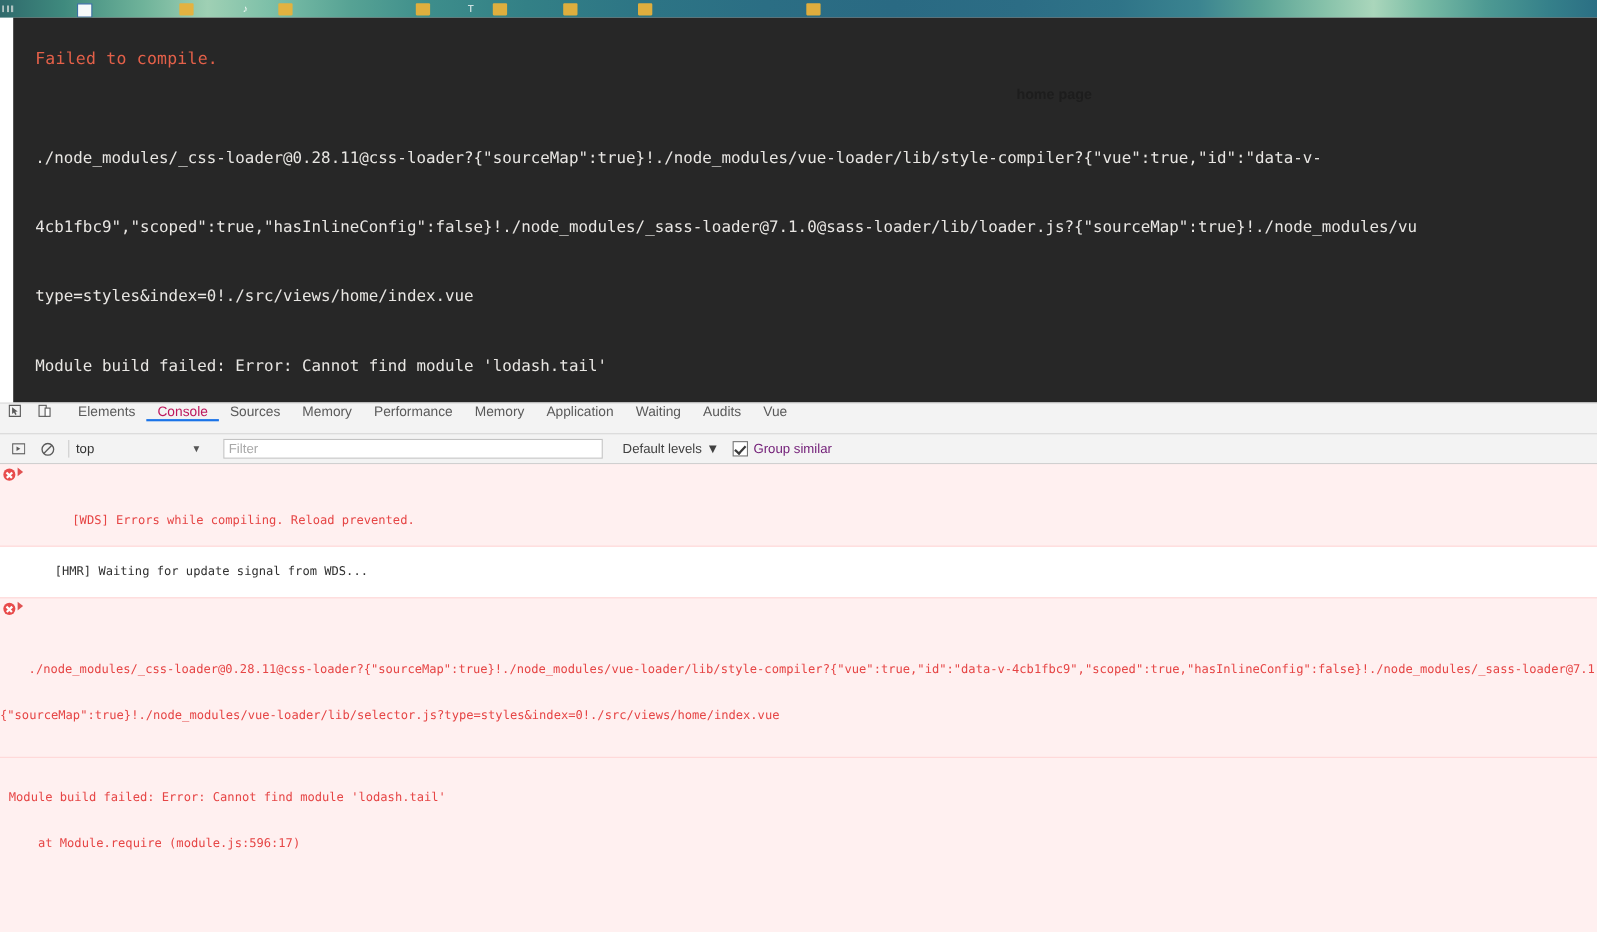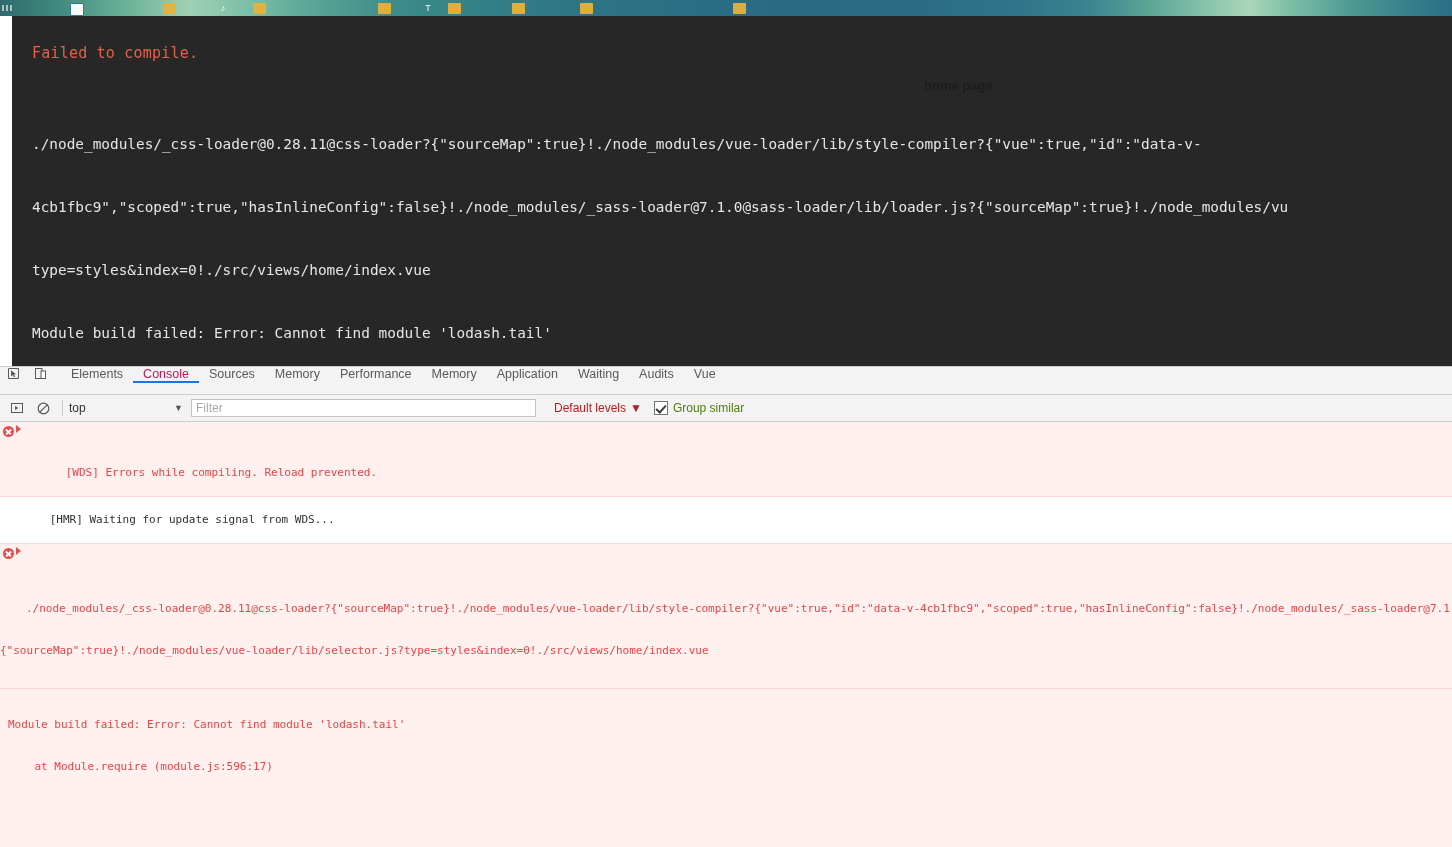--- a/index.html
+++ b/index.html
@@ -180,43 +180,43 @@
   }
   #context-caret { font-size: 9px; color: #555; }
   #filter-input {
     width: 345px;
     height: 18px;
     border: 1px solid #c3c3c3;
     background: #ffffff;
     font-size: 12px;
     color: #222;
     padding: 0 4px;
-    margin-left: 4px;
+    margin-left: 16px;
     border-radius: 0;
     box-sizing: border-box;
     font-family: "Liberation Sans", sans-serif;
   }
   #filter-input::placeholder { color: #a8a8a8; }
   #levels-select {
     margin-left: 18px;
     font-size: 12px;
-    color: #b91c1c;
+    color: #404040;
     cursor: pointer;
     display: flex;
     align-items: center;
     gap: 4px;
     white-space: nowrap;
   }
   #group-similar-wrap {
     margin-left: 12px;
     display: flex;
     align-items: flex-start;
     gap: 5px;
     font-size: 12px;
-    color: #4d7c0f;
+    color: #701a75;
     cursor: pointer;
     white-space: nowrap;
   }
   #group-similar-box {
     width: 12px; height: 12px;
     border: 1px solid #757575;
     background: #ffffff;
     position: relative;
   }
   #group-similar-box::after {

